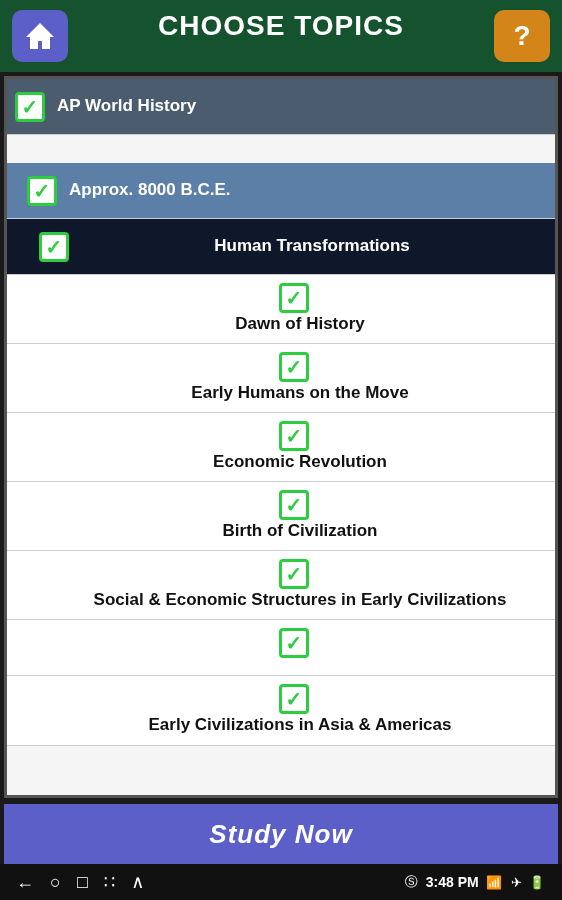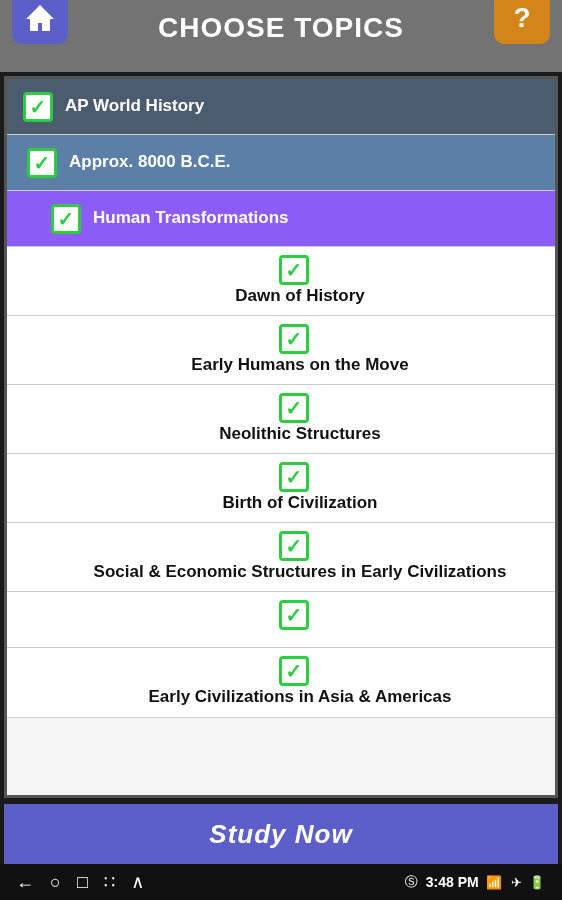--- a/index.html
+++ b/index.html
@@ -9,24 +9,24 @@
       background: #1a1a1a;
       font-family: 'Arial Black', Arial, sans-serif;
       overflow: hidden;
       display: flex;
       flex-direction: column;
     }
 
     
     .header {
       display: flex;
-      align-items: flex-end;
+      align-items: flex-start;
       justify-content: space-between;
-      background: #737373;
-      padding: 28px 12px;
+      background: #14532d;
+      padding: 10px 12px;
       height: 72px;
       flex-shrink: 0;
     }
     .home-btn {
       width: 56px;
       height: 52px;
       background: #5c5fc7;
       border-radius: 10px;
       display: flex;
       align-items: center;
@@ -69,29 +69,31 @@
     .topic-row {
       display: flex;
       align-items: center;
       border-bottom: 1px solid #ccc;
       min-height: 56px;
       background: white;
       padding: 8px 12px;
     }
     .topic-row.level-0 {
       background: #4a5c6e;
-      padding-left: 16px;
+      padding-left: 8px;
     }
     .topic-row.level-1 {
       background: #5b7fa6;
       padding-left: 20px;
+      margin-top: 28px;
     }
     .topic-row.level-2 {
-      background: #8b5cf6;
-      padding-left: 44px;
+      background: #0f172a;
+      padding-left: 32px;
+      text-align: center;
     }
     .topic-row.level-3 {
       background: white;
       padding-left: 50px;
       flex-direction: column;
     }
 
     .checkbox {
       width: 30px;
       height: 30px;
@@ -210,21 +212,21 @@
     <div class="topic-row level-3">
       <div class="checkbox checked"></div>
       <span class="topic-label">Dawn of History</span>
     </div>
     <div class="topic-row level-3">
       <div class="checkbox checked"></div>
       <span class="topic-label">Early Humans on the Move</span>
     </div>
     <div class="topic-row level-3">
       <div class="checkbox checked"></div>
-      <span class="topic-label">Neolithic Structures</span>
+      <span class="topic-label">Economic Revolution</span>
     </div>
     <div class="topic-row level-3">
       <div class="checkbox checked"></div>
       <span class="topic-label">Birth of Civilization</span>
     </div>
     <div class="topic-row level-3">
       <div class="checkbox checked"></div>
       <span class="topic-label">Social &amp; Economic Structures in Early Civilizations</span>
     </div>
     <div class="topic-row level-3">

